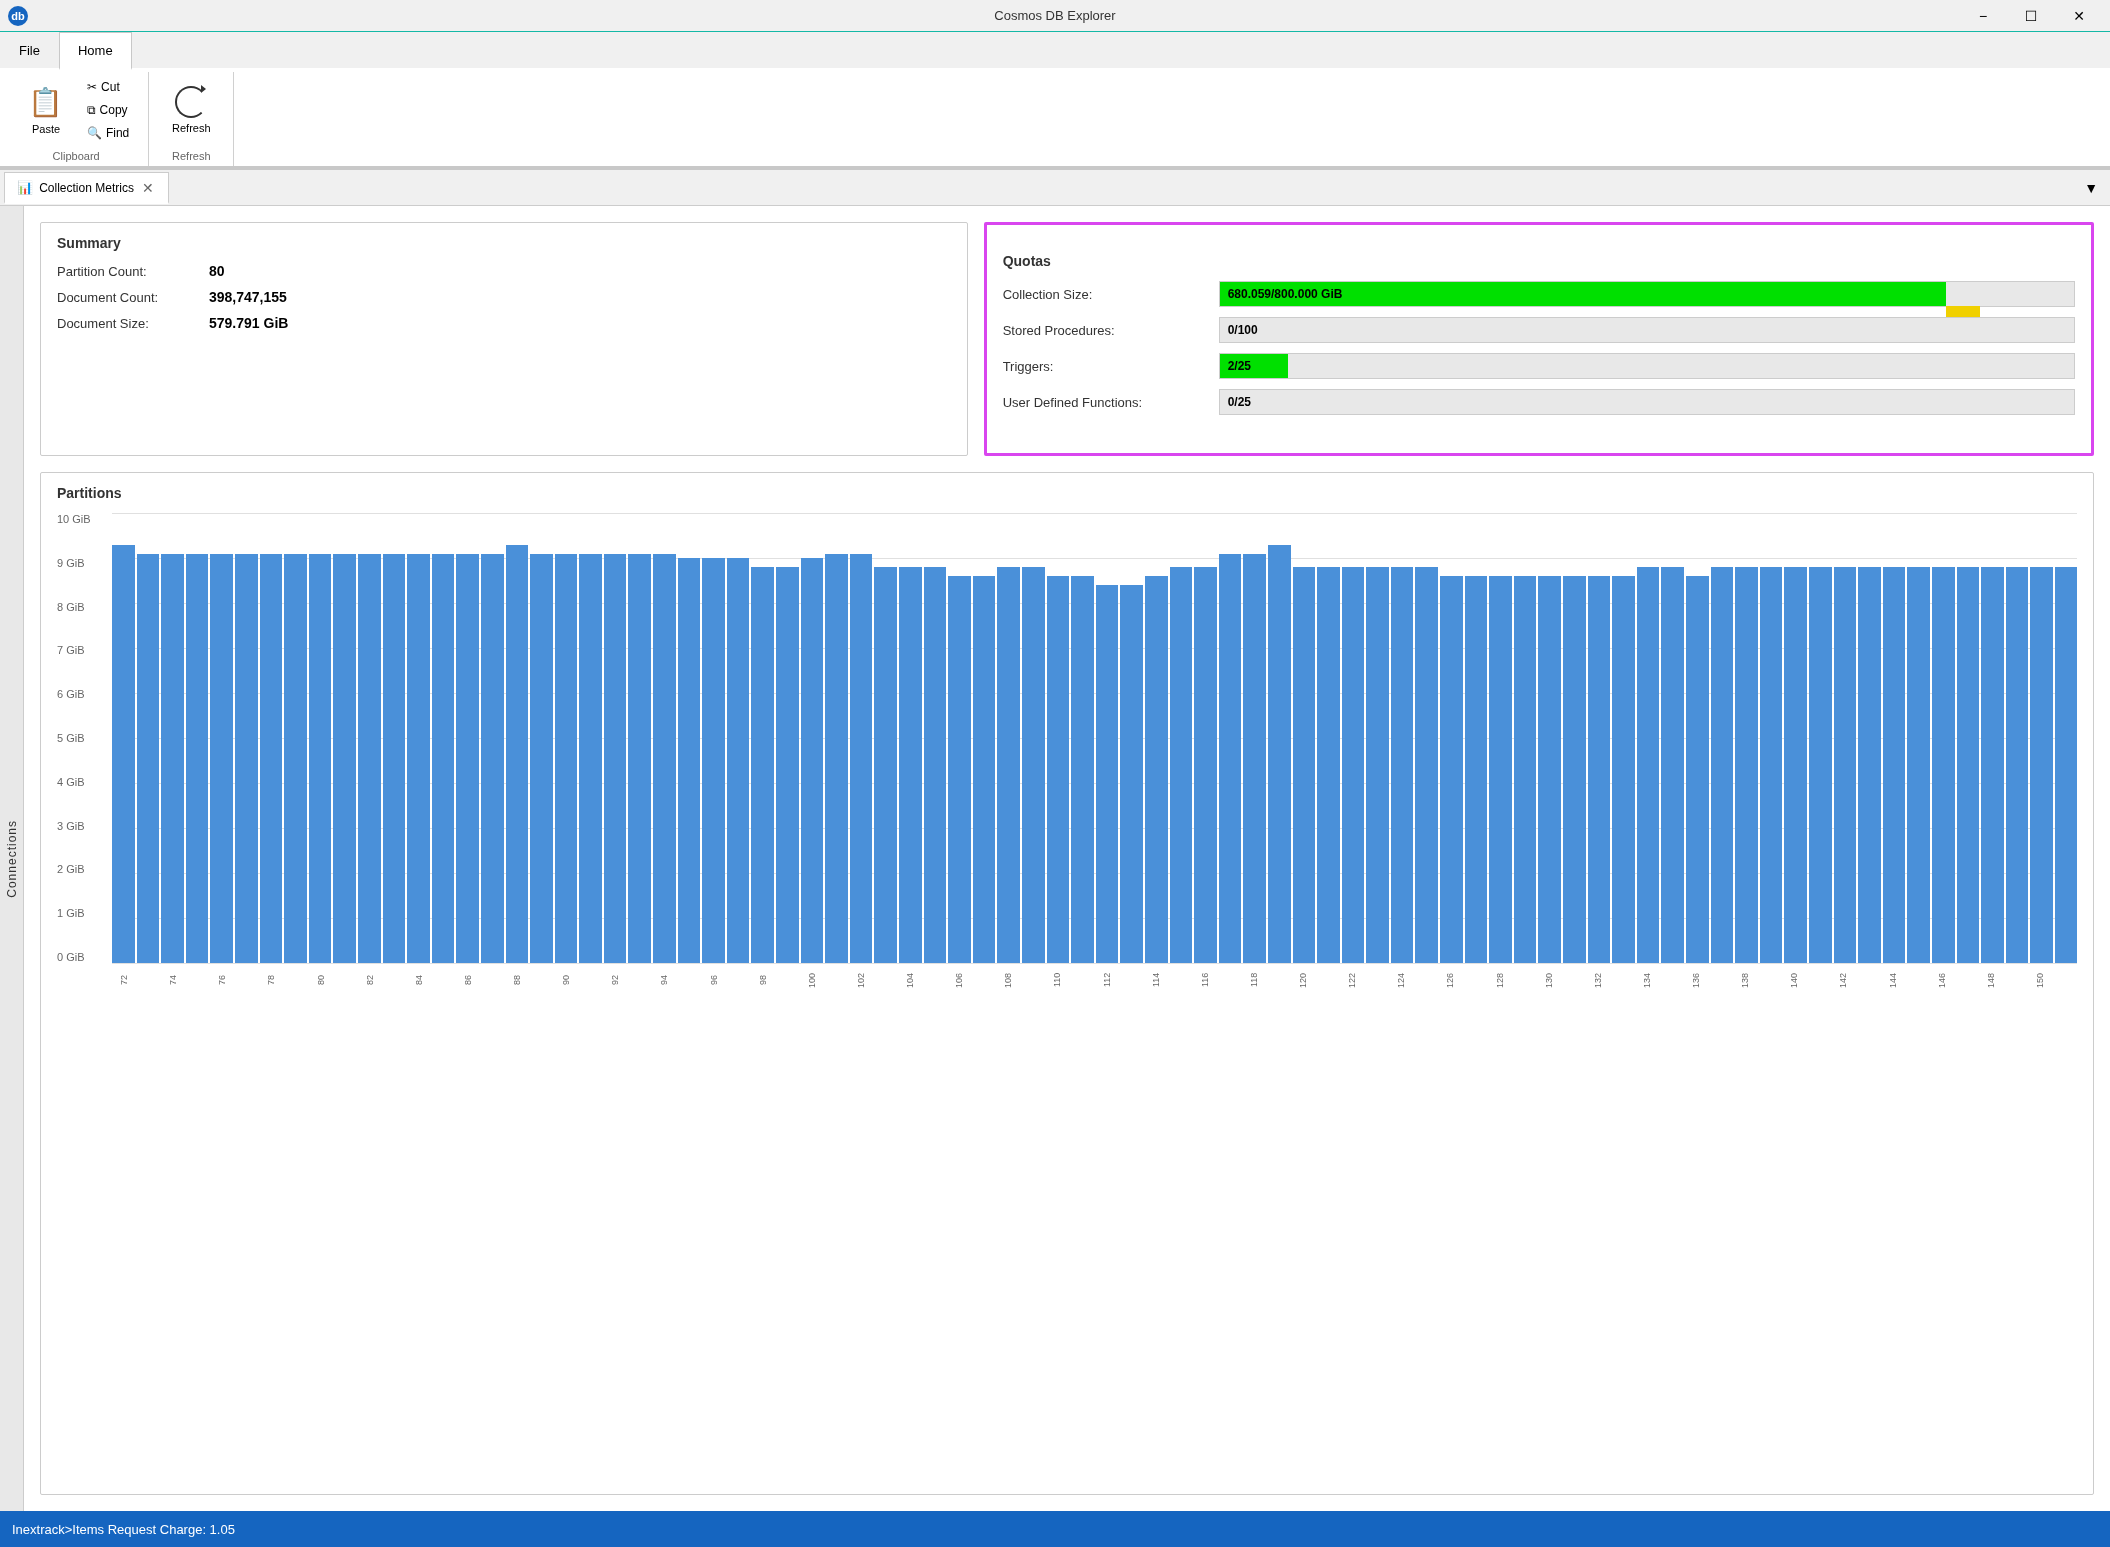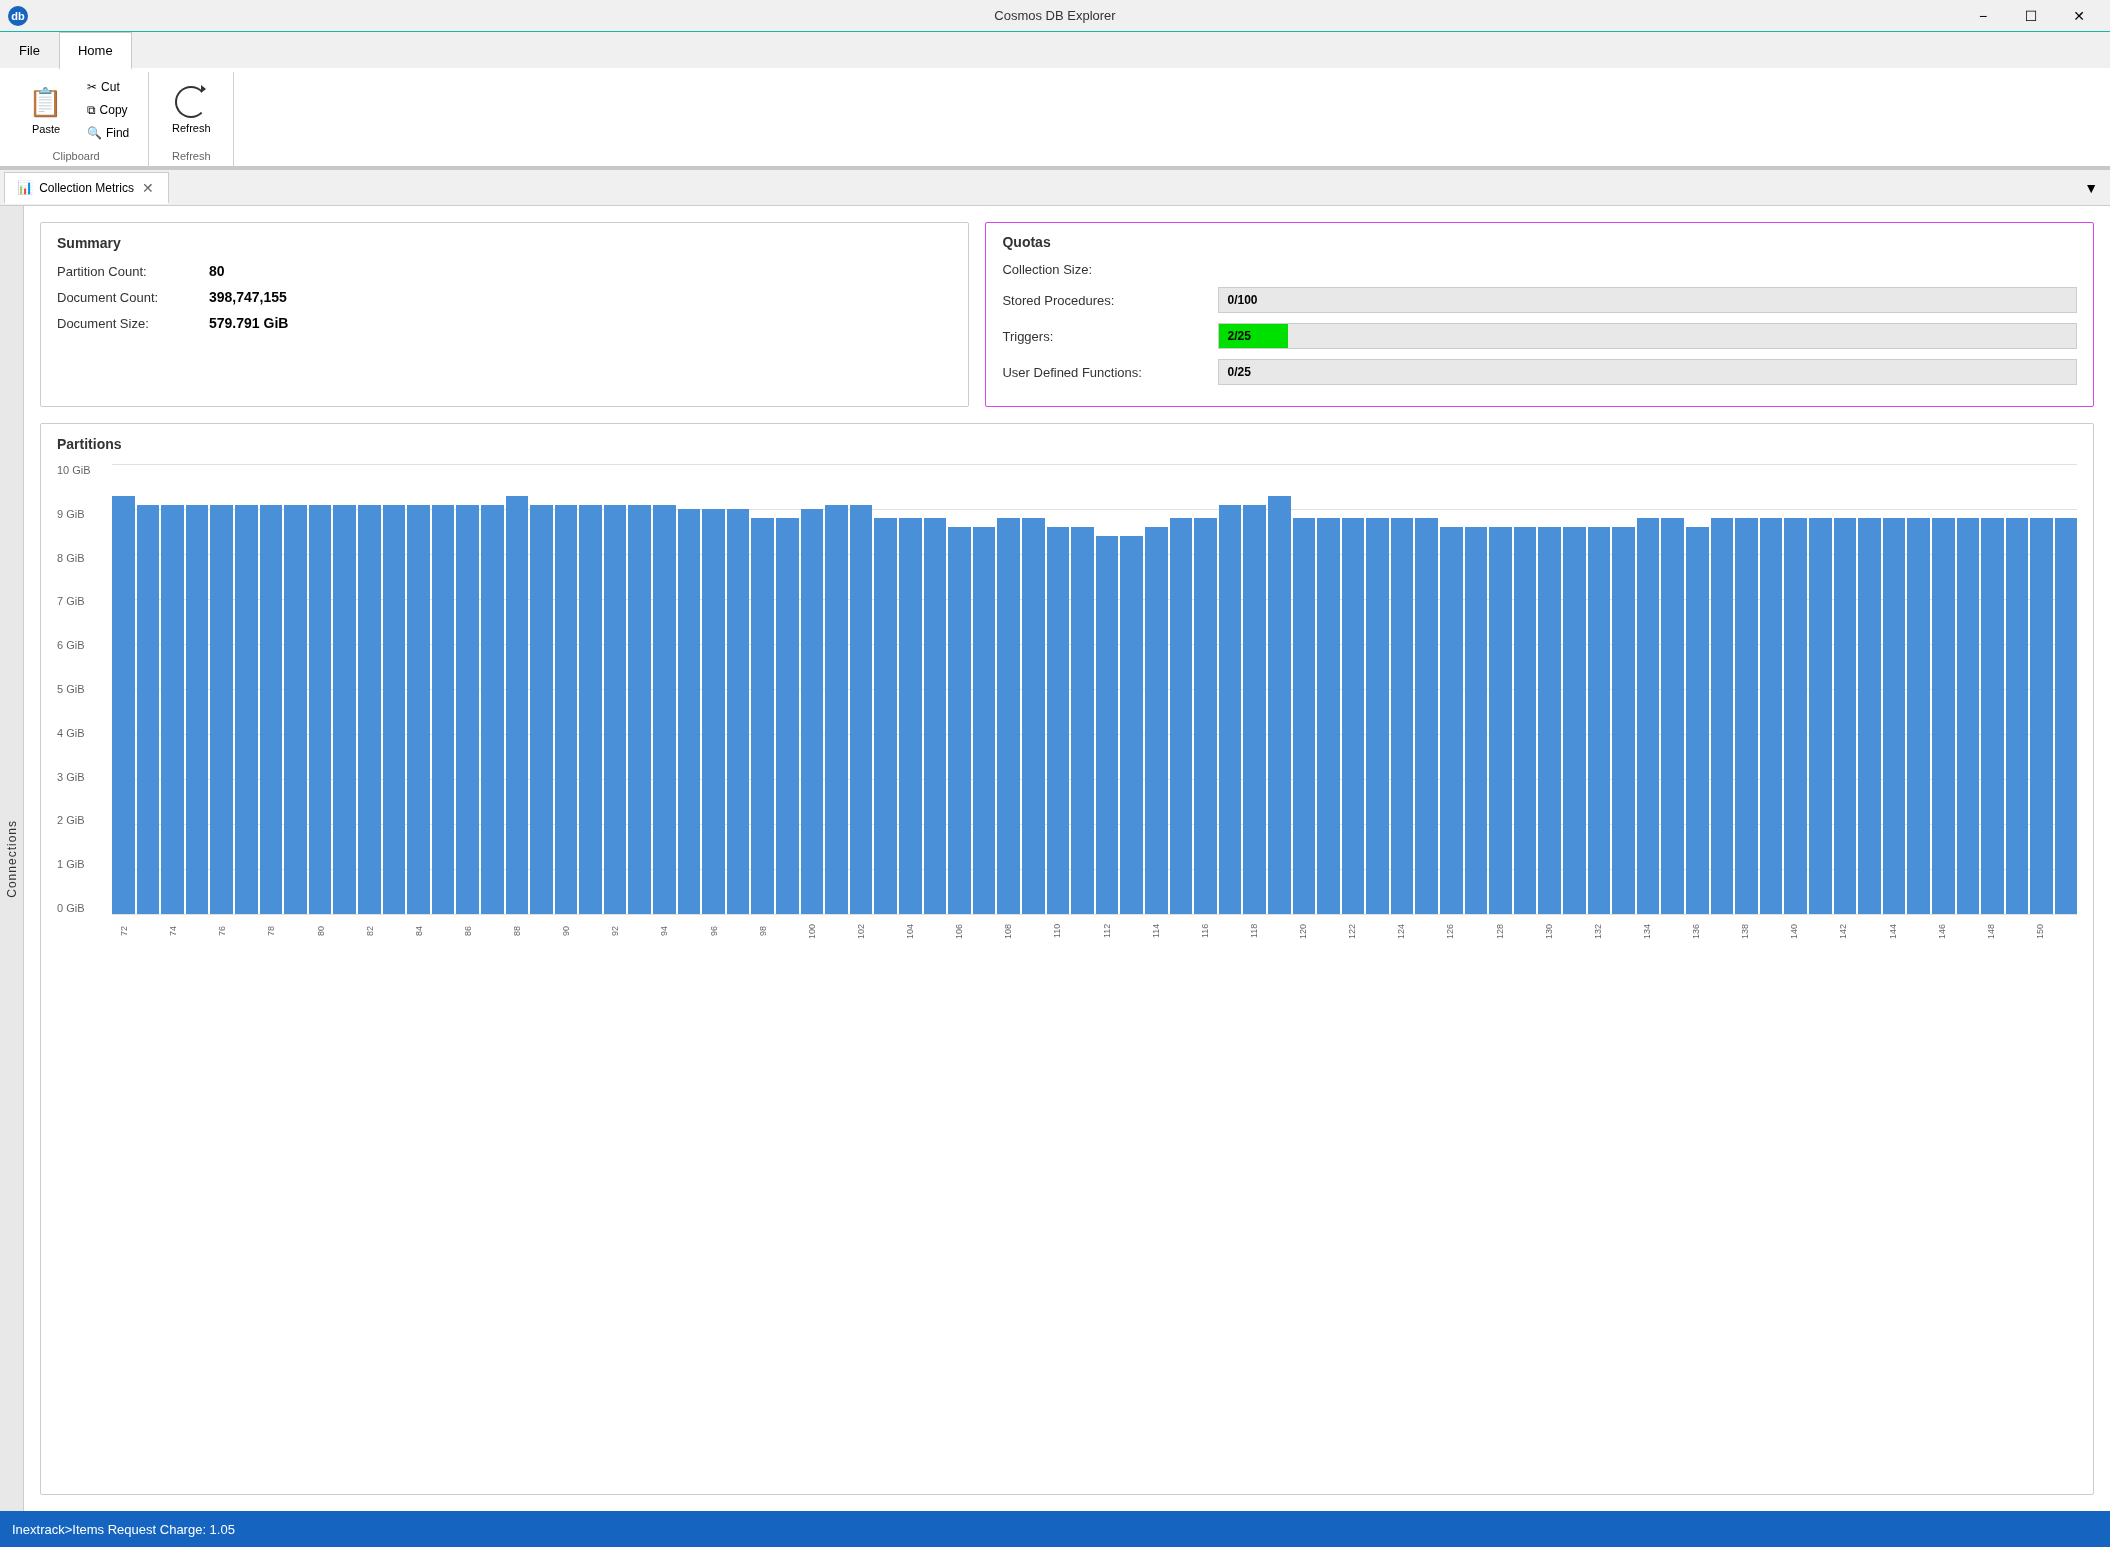--- a/index.html
+++ b/index.html
@@ -137,23 +137,23 @@
     .metrics-top { display: flex; gap: 0; padding: 16px; }
     .summary-section {
       flex: 1;
       border: 1px solid #ccc;
       border-radius: 2px;
       padding: 12px 16px;
       margin-right: 16px;
     }
     .quotas-section {
       flex: 1.2;
-      border: 1px solid #d946ef;
+      border: 3px solid #d946ef;
       border-radius: 2px;
-      padding: 11px 16px;
+      padding: 28px 16px;
     }
     .section-title { font-size: 14px; font-weight: 600; margin-bottom: 12px; color: #333; }
     .summary-row { display: flex; align-items: baseline; margin-bottom: 10px; gap: 12px; }
     .summary-label { font-size: 13px; color: #333; min-width: 140px; }
     .summary-value { font-size: 14px; font-weight: 700; color: #000; }
 
     
     .quota-row { display: flex; align-items: center; margin-bottom: 10px; gap: 16px; }
     .quota-label { font-size: 13px; color: #333; min-width: 200px; }
     .quota-bar-wrap { flex: 1; height: 26px; background: #e8e8e8; position: relative; border: 1px solid #ccc; }
@@ -291,20 +291,25 @@
               <span class="summary-label">Document Size:</span>
               <span class="summary-value">579.791 GiB</span>
             </div>
           </div>
 
           <div class="quotas-section">
             <div class="section-title">Quotas</div>
 
             <div class="quota-row">
               <span class="quota-label">Collection Size:</span>
+              <div class="quota-bar-wrap">
+                <div style="width:85%; height:100%; background:#00e000; display:flex; align-items:center;"></div>
+                <div style="position:absolute; left:85%; width:4%; height:100%; background:#f0d000;"></div>
+                <span class="quota-bar-text">680.059/800.000 GiB</span>
+              </div>
             </div>
 
             <div class="quota-row">
               <span class="quota-label">Stored Procedures:</span>
               <div class="quota-bar-wrap">
                 <span class="quota-bar-text">0/100</span>
               </div>
             </div>
 
             <div class="quota-row">

